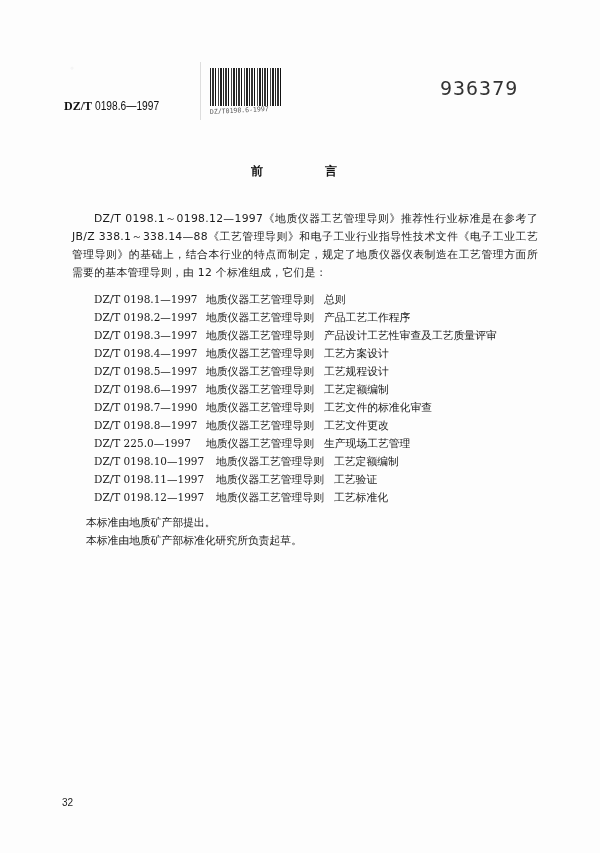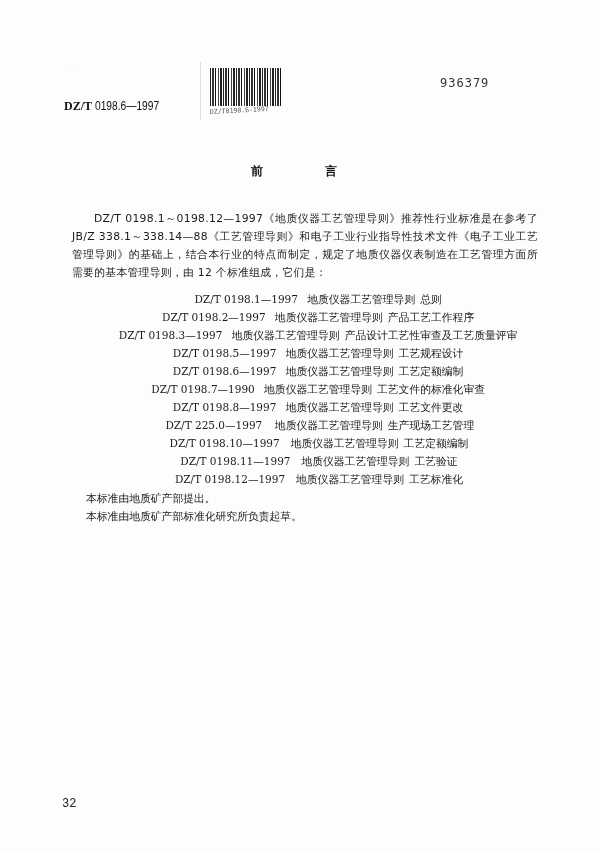--- a/index.html
+++ b/index.html
@@ -81,21 +81,21 @@
       top: 0;
       width: 1px;
       height: 58px;
       background: #ddd;
     }
     .doc-number {
       position: absolute;
       left: 440px;
       top: 76px;
       font-family: "DejaVu Sans Mono", "Liberation Mono", monospace;
-      font-size: 12px;
+      font-size: 20px;
       color: #333;
       letter-spacing: 1px;
     }
     .title {
       position: absolute;
       left: 0;
       width: 588px;
       top: 163px;
       text-align: center;
       font-family: "DejaVu Sans", sans-serif;
@@ -119,24 +119,23 @@
       line-height: 18px;
       color: #1a1a1a;
     }
     .para {
       margin: 8px;
       text-indent: 22px;
       text-align: justify;
       letter-spacing: 0.3px;
     }
     .list {
-      margin: 2px;
+      margin: 8px;
       padding: 0;
       list-style: none;
-      text-align: center;
     }
     .list li {
       padding-left: 22px;
       white-space: nowrap;
       height: 18px;
     }
     .list .code {
       display: inline-block;
       width: 112px;
       font-family: "DejaVu Serif", serif;
@@ -156,22 +155,22 @@
     }
     .notes li {
       padding-left: 22px;
       height: 18px;
       white-space: nowrap;
     }
     .page-number {
       position: absolute;
       left: 62px;
       top: 797px;
-      font-family: Liberation Mono, monospace;
-      font-size: 12px;
+      font-family: Liberation Sans, sans-serif;
+      font-size: 10px;
       color: #222;
     }
   </style>
 </head>
 <body>
 
 <div class="page">
 
   <div class="std-code">
     <span class="prefix">DZ/T</span>
@@ -190,20 +189,21 @@
     <span>前</span><span class="gap"></span><span>言</span>
   </div>
 
   <div class="body-text">
     <p class="para">DZ/T 0198.1～0198.12—1997《地质仪器工艺管理导则》推荐性行业标准是在参考了 JB/Z 338.1～338.14—88《工艺管理导则》和电子工业行业指导性技术文件《电子工业工艺管理导则》的基础上，结合本行业的特点而制定，规定了地质仪器仪表制造在工艺管理方面所需要的基本管理导则，由 12 个标准组成，它们是：</p>
 
     <ul class="list">
       <li><span class="code">DZ/T 0198.1—1997</span><span class="series">地质仪器工艺管理导则</span><span>总则</span></li>
       <li><span class="code">DZ/T 0198.2—1997</span><span class="series">地质仪器工艺管理导则</span><span>产品工艺工作程序</span></li>
       <li><span class="code">DZ/T 0198.3—1997</span><span class="series">地质仪器工艺管理导则</span><span>产品设计工艺性审查及工艺质量评审</span></li>
+      <li><span class="code">DZ/T 0198.4—1997</span><span class="series">地质仪器工艺管理导则</span><span>工艺方案设计</span></li>
       <li><span class="code">DZ/T 0198.5—1997</span><span class="series">地质仪器工艺管理导则</span><span>工艺规程设计</span></li>
       <li><span class="code">DZ/T 0198.6—1997</span><span class="series">地质仪器工艺管理导则</span><span>工艺定额编制</span></li>
       <li><span class="code">DZ/T 0198.7—1990</span><span class="series">地质仪器工艺管理导则</span><span>工艺文件的标准化审查</span></li>
       <li><span class="code">DZ/T 0198.8—1997</span><span class="series">地质仪器工艺管理导则</span><span>工艺文件更改</span></li>
       <li><span class="code">DZ/T 225.0—1997</span><span class="series">地质仪器工艺管理导则</span><span>生产现场工艺管理</span></li>
       <li><span class="code wide">DZ/T 0198.10—1997</span><span class="series">地质仪器工艺管理导则</span><span>工艺定额编制</span></li>
       <li><span class="code wide">DZ/T 0198.11—1997</span><span class="series">地质仪器工艺管理导则</span><span>工艺验证</span></li>
       <li><span class="code wide">DZ/T 0198.12—1997</span><span class="series">地质仪器工艺管理导则</span><span>工艺标准化</span></li>
     </ul>
 

